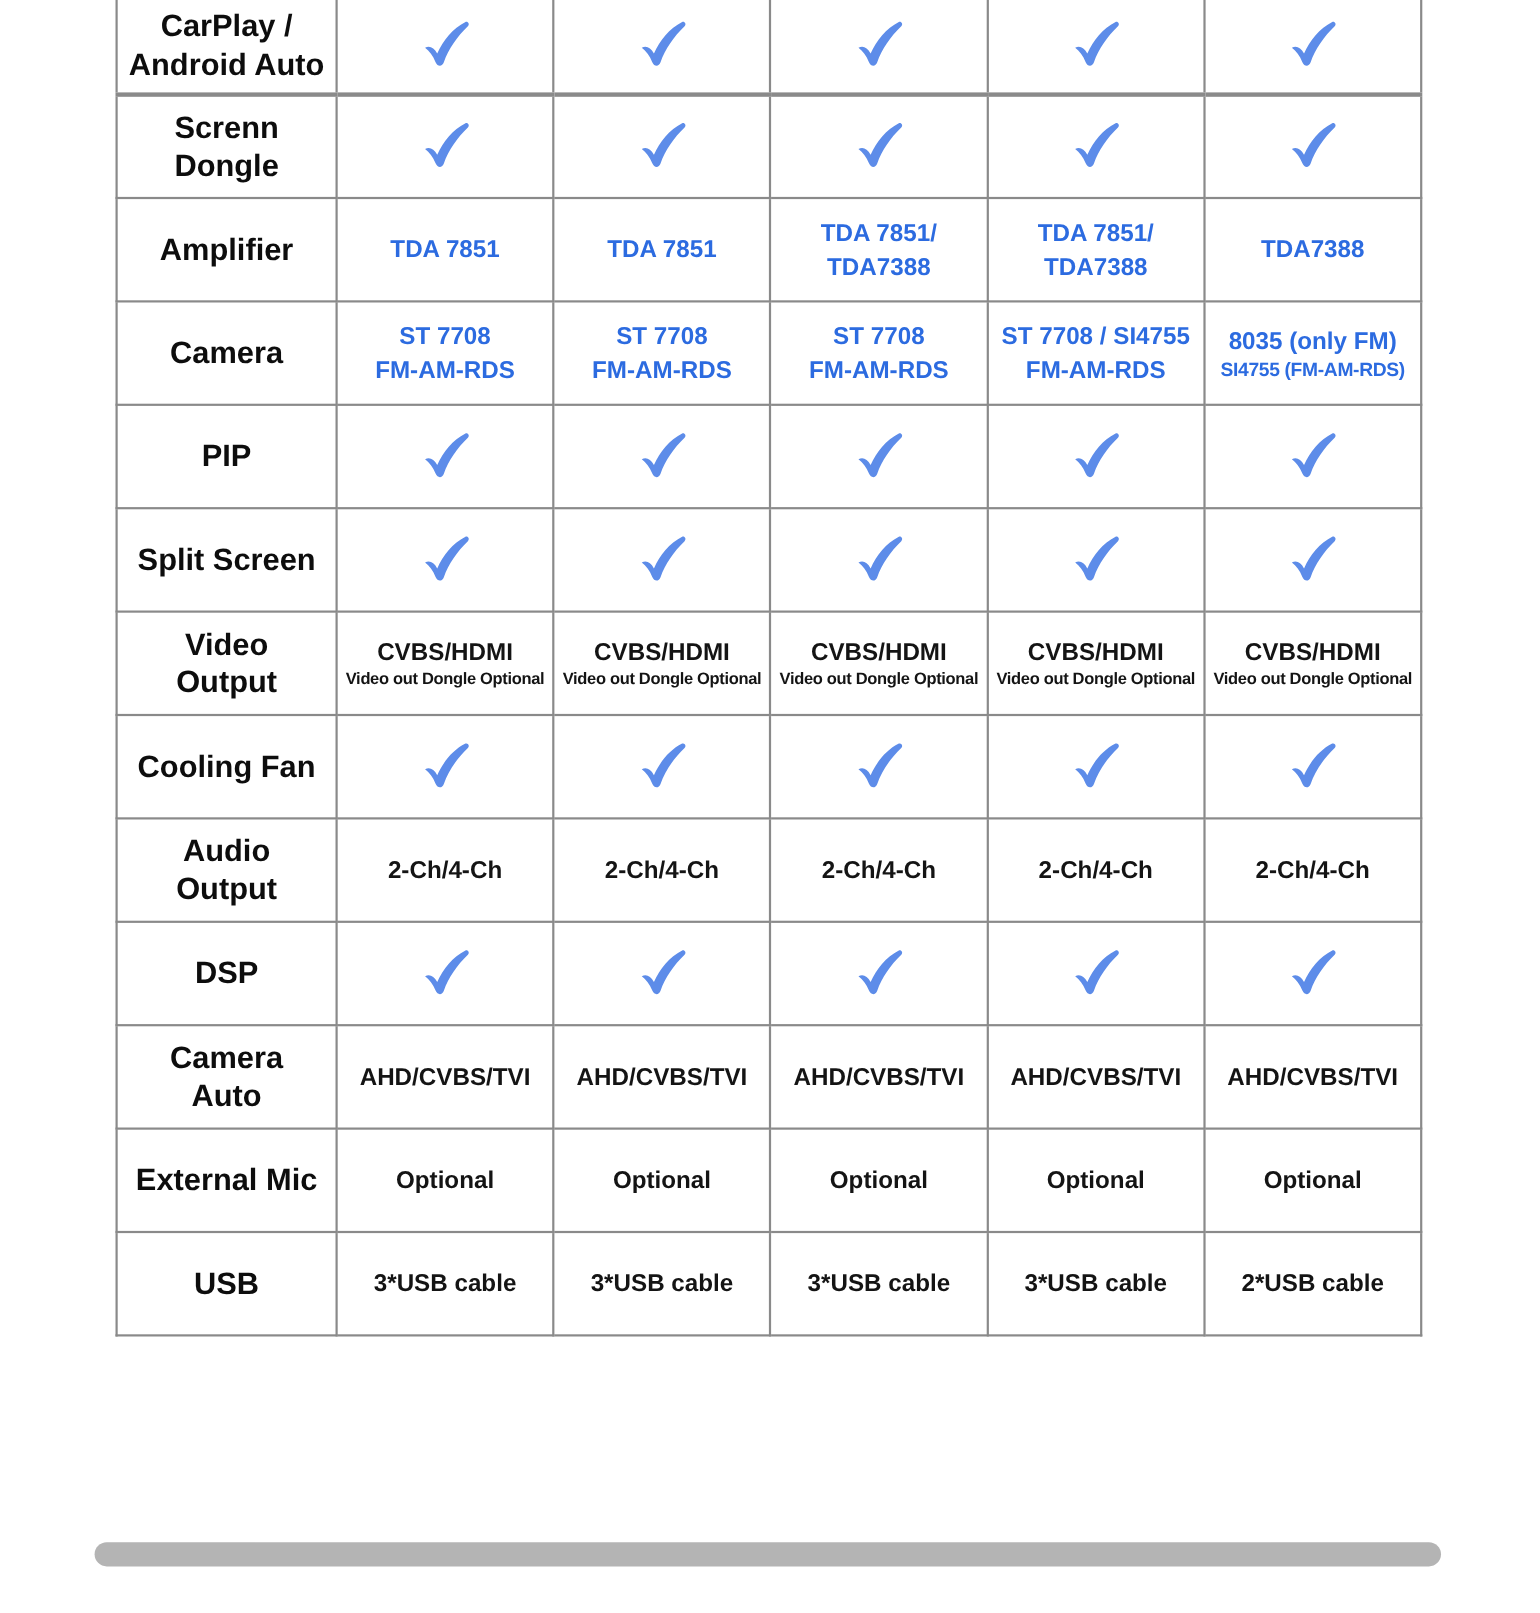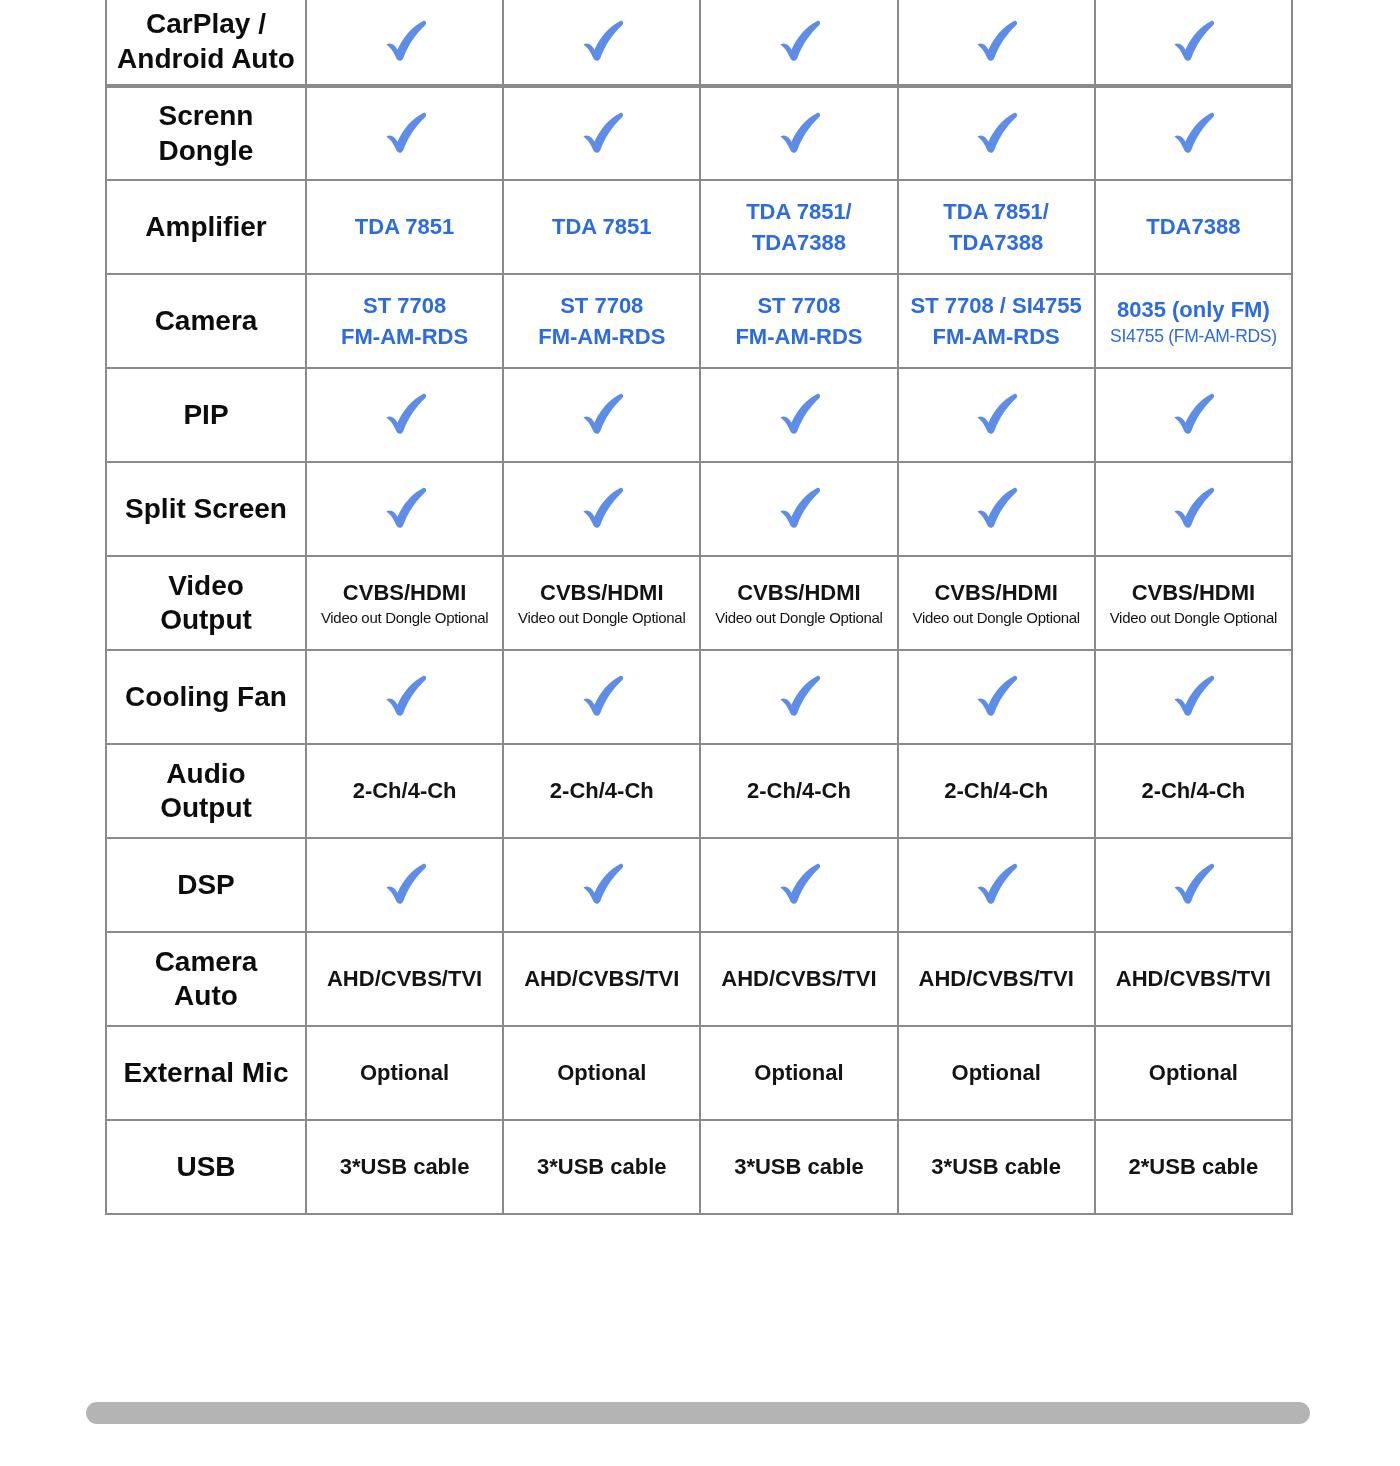--- a/index.html
+++ b/index.html
@@ -46,21 +46,21 @@
     white-space: nowrap;
   }
   .val-main {
     font-size: 22px;
     font-weight: bold;
     line-height: 1.42;
     white-space: nowrap;
   }
   .val-sub {
     font-size: 15px;
-    font-weight: normal;
+    font-weight: bold;
     line-height: 1.35;
     letter-spacing: -0.3px;
     white-space: nowrap;
   }
   .blue { color: #2c6be0; }
   .black { color: #141414; }
   .val-sub.blue { font-size: 17.5px; }
   .icon { display: inline-block; line-height: 0; }
   .check-icon svg { display: inline-block; }
   .cross-icon svg { display: inline-block; }

